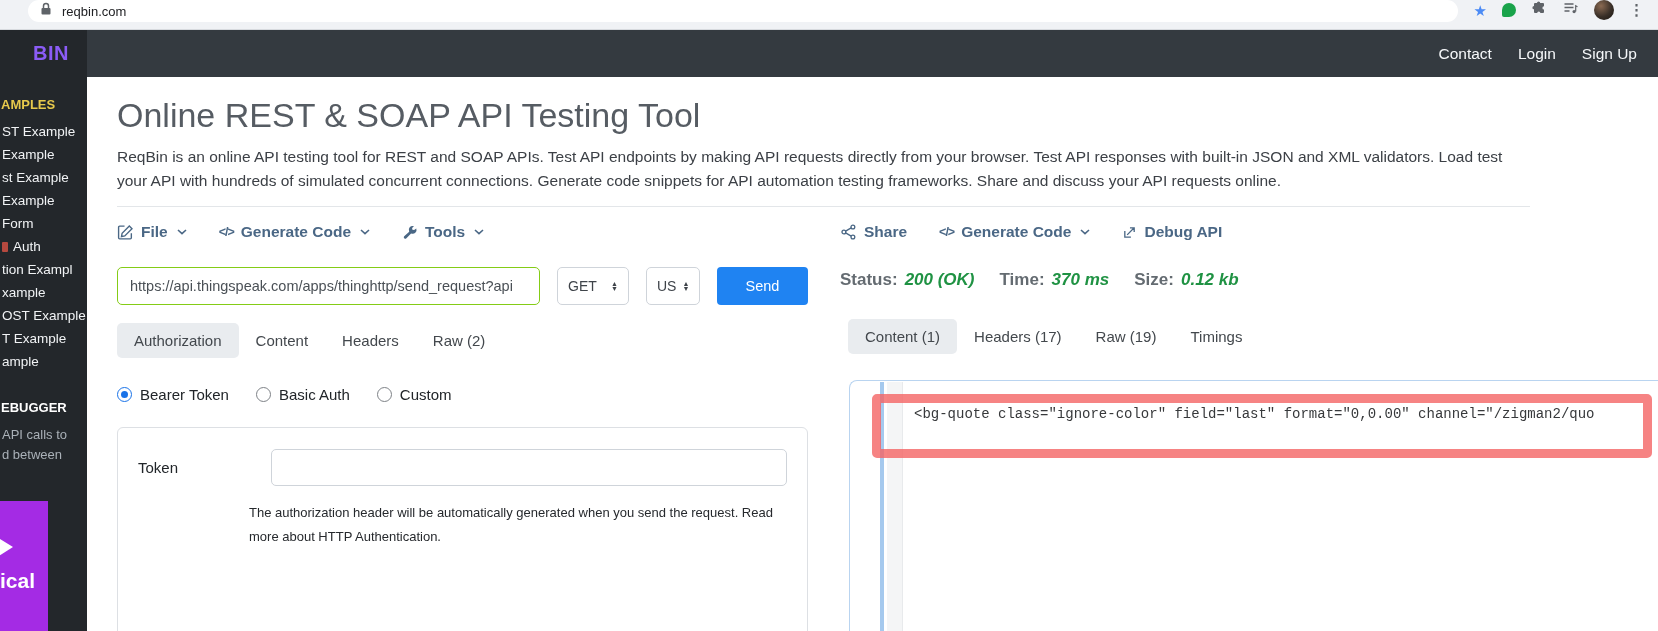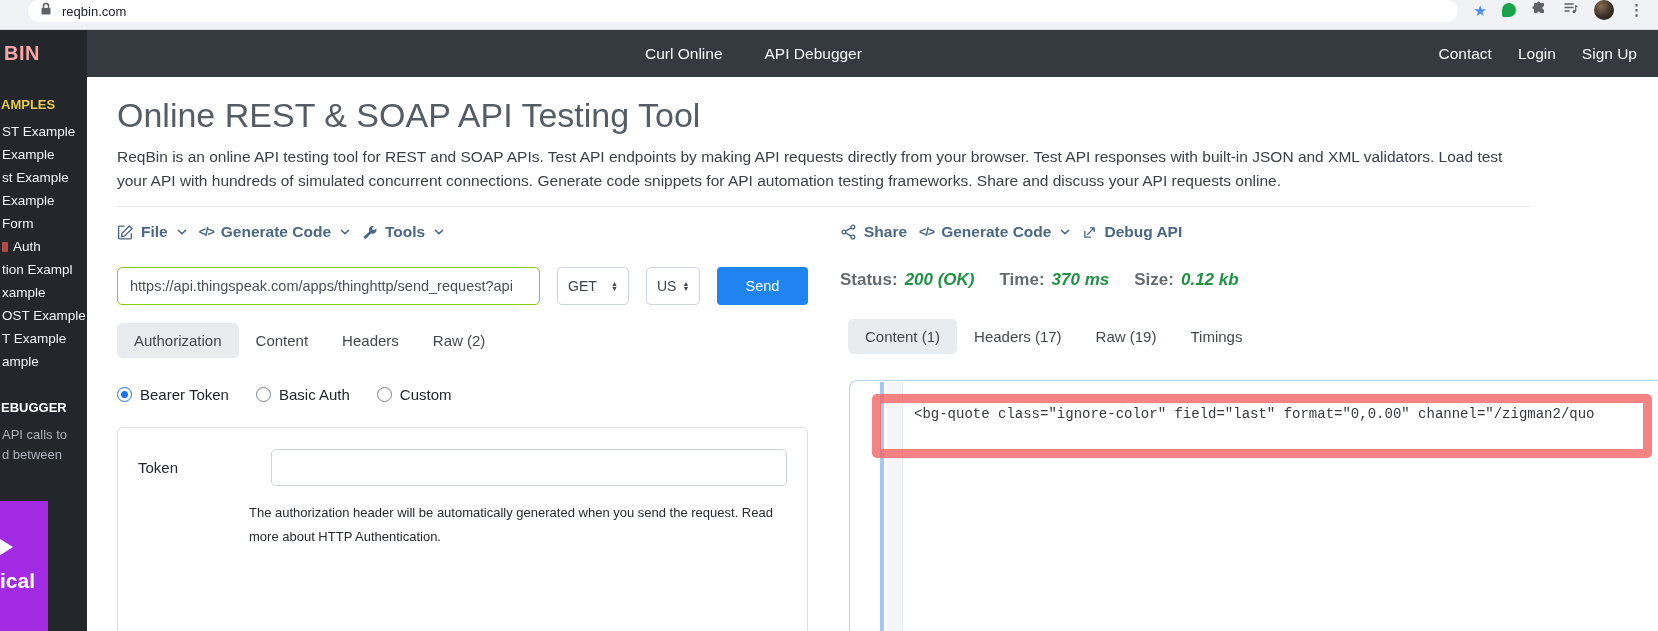--- a/index.html
+++ b/index.html
@@ -22,21 +22,21 @@
   .chrome-icons { display:flex; align-items:center; gap:15px; padding-right:4px; }
   .star { color:#4c8bf5; font-size:15px; line-height:1; }
   .green-dot { width:14px; height:14px; border-radius:50% 50% 50% 2px; background:#19a34a; }
   .avatar { width:20px; height:20px; border-radius:50%;
     background:radial-gradient(circle at 35% 30%, #8a6a52 0%, #3a3028 55%, #17120e 100%); }
   .dots { color:#5f6368; font-size:15px; font-weight:bold; letter-spacing:0; }
 
   
   .topnav { height:47px; background:#343a40; display:flex; align-items:stretch; position:relative; }
   .nav-logo-cell { width:87px; background:#23272b; display:flex; align-items:center; }
-  .nav-logo { color:#fca5a5; font-weight:bold; font-size:20px; padding-left:4px; letter-spacing:.5px; }
+  .nav-logo { color:#8b5cf6; font-weight:bold; font-size:20px; padding-left:4px; letter-spacing:.5px;margin-left:29px; }
   .nav-center { position:absolute; left:645px; top:0; bottom:0; display:flex; align-items:center; gap:42px; }
   .nav-right { position:absolute; right:21px; top:0; bottom:0; display:flex; align-items:center; gap:26px; }
   .nav-link { color:#f6f8fa; font-size:15.5px; cursor:pointer; white-space:nowrap; }
 
   
   .app { display:flex; height:554px; }
   .sidebar { width:87px; background:#23272b; color:#eef0f2; overflow:hidden; flex-shrink:0; }
   .main { flex:1; background:#fff; overflow:hidden; }
 
   
@@ -54,21 +54,21 @@
   .content { padding:18px 0 0 30px; }
   .page-title { font-size:34px; font-weight:300; color:#565c63; line-height:40px; }
   .page-desc { margin-top:10px; width:1415px; font-size:15.5px; line-height:23.5px; color:#3c4046; }
   .divider { margin-top:14px; width:1413px; border-top:1px solid #e3e6e9; }
 
   
   .columns { display:flex; margin-top:12px; }
   .col-left { width:691px; flex-shrink:0; }
   .col-right { flex:1; min-width:0; margin-left:32px; }
 
-  .toolbar { display:flex; align-items:center; gap:12px; height:26px; }
+  .toolbar { display:flex; align-items:center; gap:32px; height:26px; }
   .tool-link { display:flex; align-items:center; gap:7px; color:#4a6785; font-size:15.5px; font-weight:bold; cursor:pointer; white-space:nowrap; }
   .tool-link svg { flex-shrink:0; }
   .caret { margin-left:2px; }
   .code-glyph { font-size:12.5px; font-weight:bold; letter-spacing:-1px; }
 
   
   .req-row { display:flex; align-items:center; margin-top:22px; gap:17px; }
   .url-input {
     flex:1; height:38px; border:1px solid #84cc16; border-radius:5px; padding:0 12px;
     font-size:14.5px; color:#4a5056; font-family:"Liberation Sans",sans-serif; outline:none; min-width:0;
@@ -153,24 +153,20 @@
         </svg>
     </span>
     <span class="avatar"></span>
     <span class="dots">⋮</span>
   </div>
 </div>
 
 <div class="topnav">
   <div class="nav-logo-cell">
     <span class="nav-logo">BIN</span>
-  </div>
-  <div class="nav-center">
-    <span class="nav-link">Curl Online</span>
-    <span class="nav-link">API Debugger</span>
   </div>
   <div class="nav-right">
     <span class="nav-link">Contact</span>
     <span class="nav-link">Login</span>
     <span class="nav-link">Sign Up</span>
   </div>
 </div>
 
 <div class="app">
 

